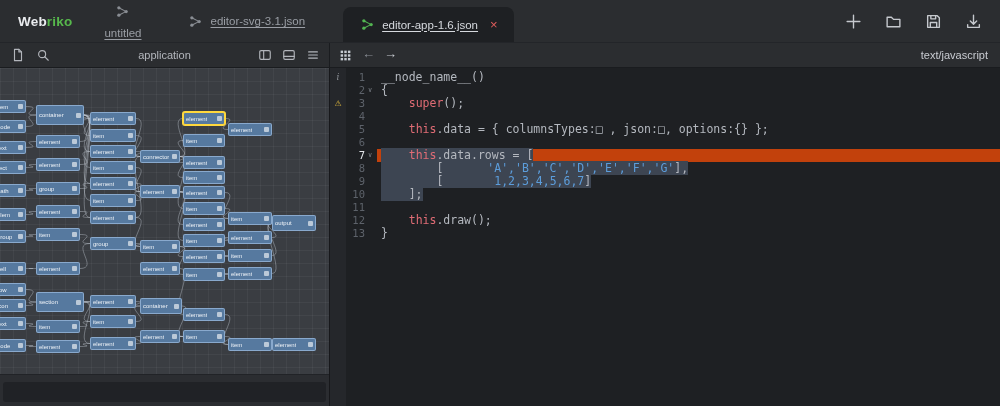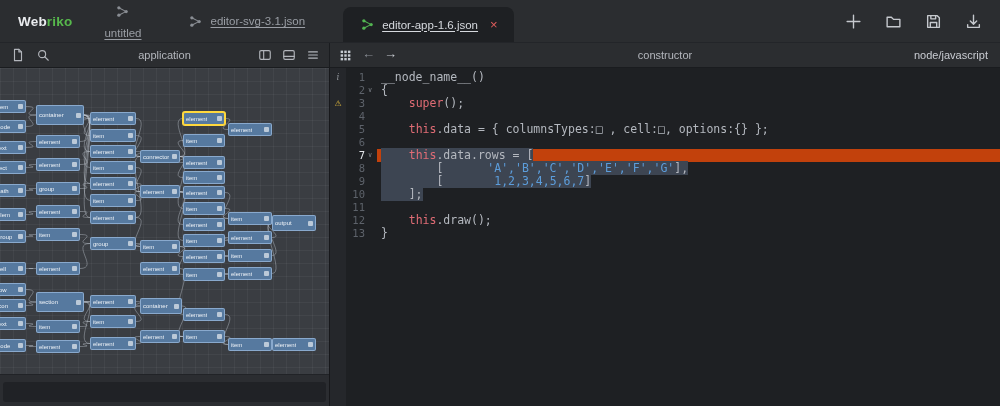--- a/index.html
+++ b/index.html
@@ -203,22 +203,21 @@
                 <rect x="11" y="6.5" width="3" height="3"></rect>
               <rect x="2" y="11" width="3" height="3"></rect>
                 <rect x="6.5" y="11" width="3" height="3"></rect>
                 <rect x="11" y="11" width="3" height="3"></rect>
             </g>
           </svg>
         </span>
         <span class="arrow back">←</span>
         <span class="arrow fwd">→</span>
       </div>
-      <div class="ph-title">constructor</div>
-      <div class="ph-mode">node/javascript</div>
+      <div class="ph-mode">text/javascript</div>
     </div>
   </div>
 
   <div class="content">
     <div class="left-col">
       <div class="graph-wrap">
         <svg id="graph-edges">
             <path d="M26 38.5 C45.5 38.5, 16.5 47, 36 47"></path>
             <path d="M26 58.5 C45.5 58.5, 16.5 47, 36 47"></path>
             <path d="M26 79.5 C45.5 79.5, 16.5 73.5, 36 73.5"></path>
@@ -532,21 +531,21 @@
       </div>
     </div>
 
     <div class="editor">
       <div class="icon-strip"></div>
       <div id="editor-lines">
           <div class="line"><span class="ln-icons m-info">i</span><span class="ln-num">1</span><span class="ln-fold"></span><span class="code"><span class="c-p">__node_name__()</span></span></div>
           <div class="line"><span class="ln-icons"></span><span class="ln-num">2</span><span class="ln-fold">∨</span><span class="code"><span class="c-p">{</span></span></div>
           <div class="line"><span class="ln-icons m-warn">⚠</span><span class="ln-num">3</span><span class="ln-fold"></span><span class="code"><span class="c-p">    </span><span class="c-k">super</span><span class="c-p">();</span></span></div>
           <div class="line"><span class="ln-icons"></span><span class="ln-num">4</span><span class="ln-fold"></span><span class="code"></span></div>
-          <div class="line"><span class="ln-icons"></span><span class="ln-num">5</span><span class="ln-fold"></span><span class="code"><span class="c-p">    </span><span class="c-k">this</span><span class="c-p">.data = { columnsTypes:□ , cell:□, options:{} };</span></span></div>
+          <div class="line"><span class="ln-icons"></span><span class="ln-num">5</span><span class="ln-fold"></span><span class="code"><span class="c-p">    </span><span class="c-k">this</span><span class="c-p">.data = { columnsTypes:□ , json:□, options:{} };</span></span></div>
           <div class="line"><span class="ln-icons"></span><span class="ln-num">6</span><span class="ln-fold"></span><span class="code"></span></div>
           <div class="line active"><span class="ln-icons"></span><span class="ln-num">7</span><span class="ln-fold">∨</span><span class="code"><span class="sel"><span class="c-p">    </span><span class="c-k">this</span><span class="c-p">.data.rows = [</span></span></span></div>
           <div class="line"><span class="ln-icons"></span><span class="ln-num">8</span><span class="ln-fold"></span><span class="code"><span class="sel"><span class="c-p">        [</span><span class="c-s">'A','B','C','D','E','F','G'</span><span class="c-p">],</span></span></span></div>
           <div class="line"><span class="ln-icons"></span><span class="ln-num">9</span><span class="ln-fold"></span><span class="code"><span class="sel"><span class="c-p">        [ </span><span class="c-s">1,2,3,4,5,6,7</span><span class="c-p">]</span></span></span></div>
           <div class="line"><span class="ln-icons"></span><span class="ln-num">10</span><span class="ln-fold"></span><span class="code"><span class="sel"><span class="c-p">    ];</span></span></span></div>
           <div class="line"><span class="ln-icons"></span><span class="ln-num">11</span><span class="ln-fold"></span><span class="code"></span></div>
           <div class="line"><span class="ln-icons"></span><span class="ln-num">12</span><span class="ln-fold"></span><span class="code"><span class="c-p">    </span><span class="c-k">this</span><span class="c-p">.draw();</span></span></div>
           <div class="line"><span class="ln-icons"></span><span class="ln-num">13</span><span class="ln-fold"></span><span class="code"><span class="c-p">}</span></span></div>
         </div>
     </div>

